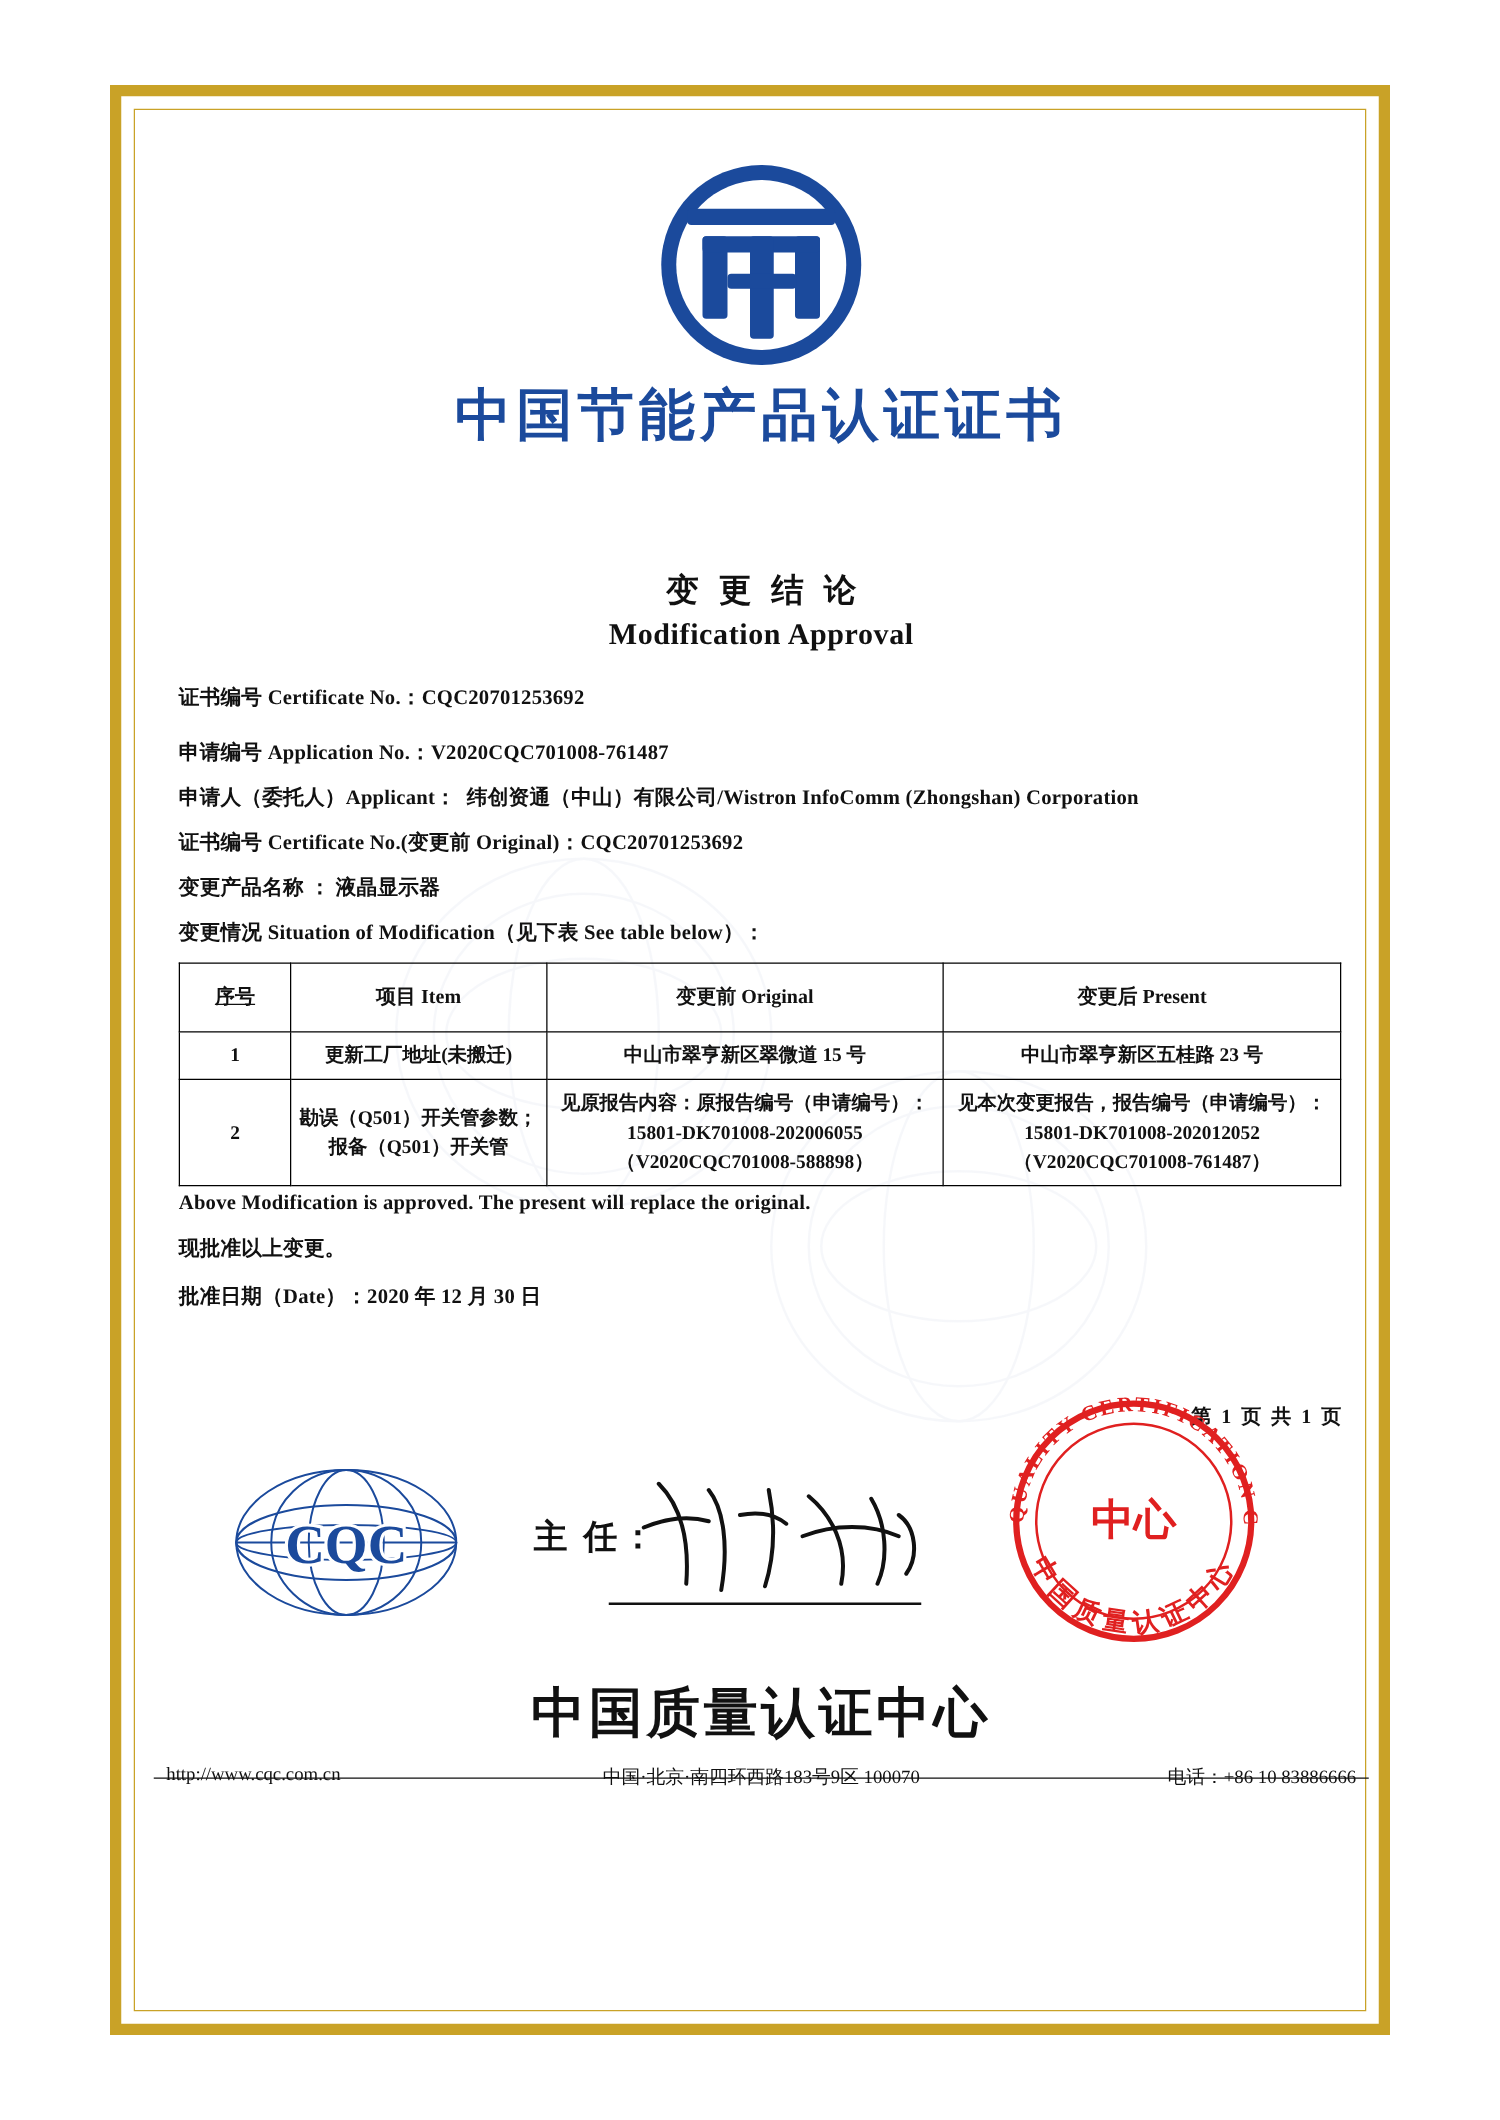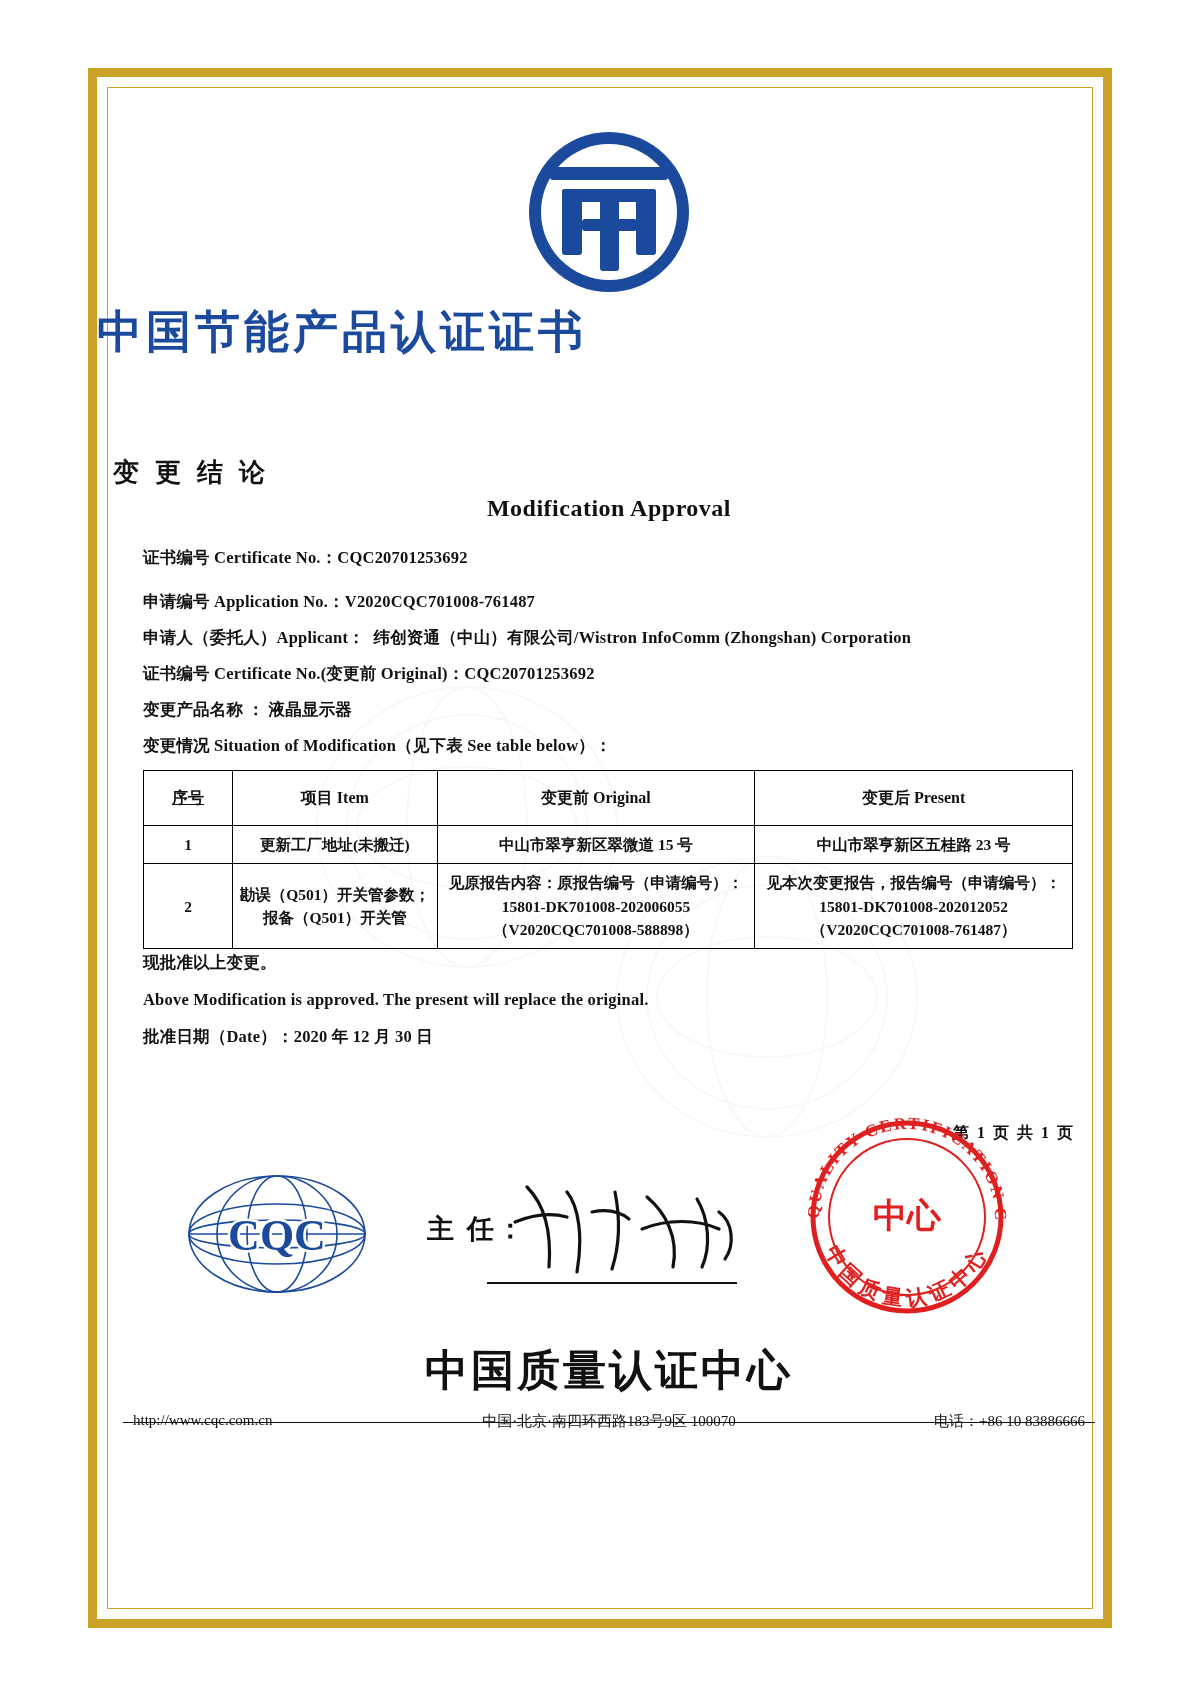--- a/index.html
+++ b/index.html
@@ -62,31 +62,32 @@
     left: 50%;
     transform: translateX(-50%);
     top: 50px;
     width: 170px;
     height: 170px;
   }
   .main-title {
     position: absolute;
     top: 225px;
     width: 100%;
+    text-align: center;
     font-family: "Liberation Serif", serif;
     font-size: 45px;
     font-weight: bold;
     color: #1b4a9c;
     letter-spacing: 4px;
   }
   .sub-title-cn {
     position: absolute;
     top: 378px;
     width: 100%;
-    text-align: left;
+    text-align: center;
     font-size: 26px;
     font-weight: bold;
     color: #111;
     letter-spacing: 16px;
     text-indent: 16px;
   }
   .sub-title-en {
     position: absolute;
     top: 418px;
     width: 100%;
@@ -313,22 +314,22 @@
           <tr>
             <td>2</td>
             <td>勘误（Q501）开关管参数；报备（Q501）开关管</td>
             <td>见原报告内容：原报告编号（申请编号）：15801-DK701008-202006055（V2020CQC701008-588898）</td>
             <td>见本次变更报告，报告编号（申请编号）：15801-DK701008-202012052（V2020CQC701008-761487）</td>
           </tr>
         </tbody>
       </table>
 
       <div class="approve-block">
+        <div class="ln">Above Modification is approved. The present will replace the original.</div>
         <div class="ln">现批准以上变更。</div>
-        <div class="ln">Above Modification is approved. The present will replace the original.</div>
         <div class="ln">
           <span>批准日期（Date）：</span><span>2020 年 12 月 30 日</span>
         </div>
       </div>
 
       <div class="page-count">第 1 页 共 1 页</div>
 
       <svg class="cqc-logo" viewBox="0 0 185 125">
         <g fill="none" stroke="#1b4a9c" stroke-width="1.6">
           <ellipse cx="92" cy="62" rx="88" ry="58"></ellipse>

